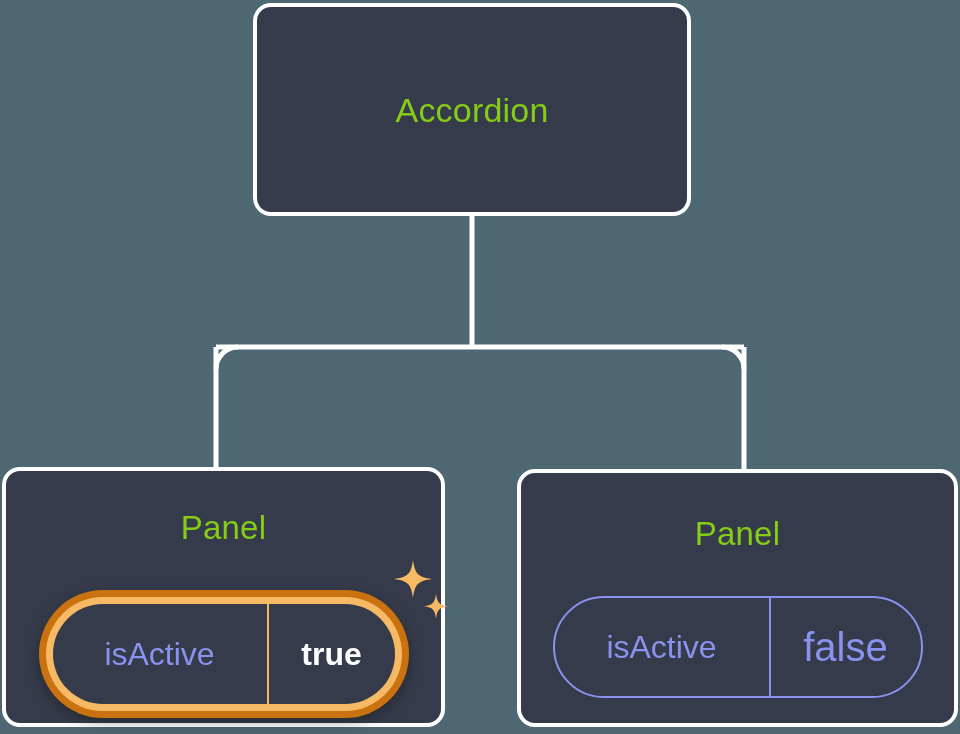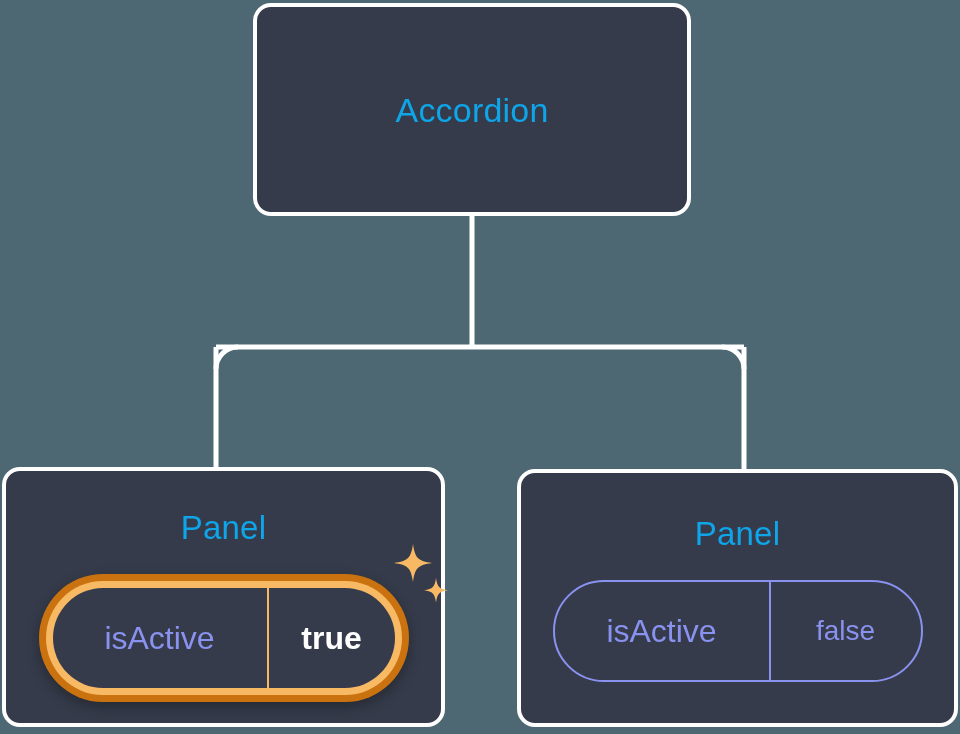--- a/index.html
+++ b/index.html
@@ -60,35 +60,35 @@
   .node-right {
     left: 517px;
     top: 469px;
     width: 441px;
     height: 258px;
     border-radius: 18px;
     padding-top: 44px;
   }
 
   .node-title {
-    color: #0ea5e9;
+    color: #84cc16;
     font-size: 33px;
     line-height: 1;
     letter-spacing: 0.2px;
     font-weight: 400;
     white-space: nowrap;
   }
   .node-root .node-title {
     font-size: 34px;
   }
 
   
   .pill-wrap {
     position: relative;
-    margin-top: 30px;
+    margin-top: 46px;
   }
   .pill {
     position: relative;
     box-sizing: border-box;
     display: flex;
     align-items: stretch;
     background: #353b4a;
     overflow: hidden;
   }
   .pill-cell {
@@ -109,21 +109,21 @@
   .pill-plain .pill-key {
     width: 216px;
     border-right: 2px solid #8a92ef;
     color: #8a92ef;
     font-size: 32px;
     font-weight: 400;
   }
   .pill-plain .pill-val {
     flex: 1;
     color: #8a92ef;
-    font-size: 28px;
+    font-size: 40px;
     font-weight: 400;
   }
 
   
   .pill-highlight-outer {
     position: relative;
     box-sizing: border-box;
     width: 370px;
     height: 128px;
     border-radius: 64px;

